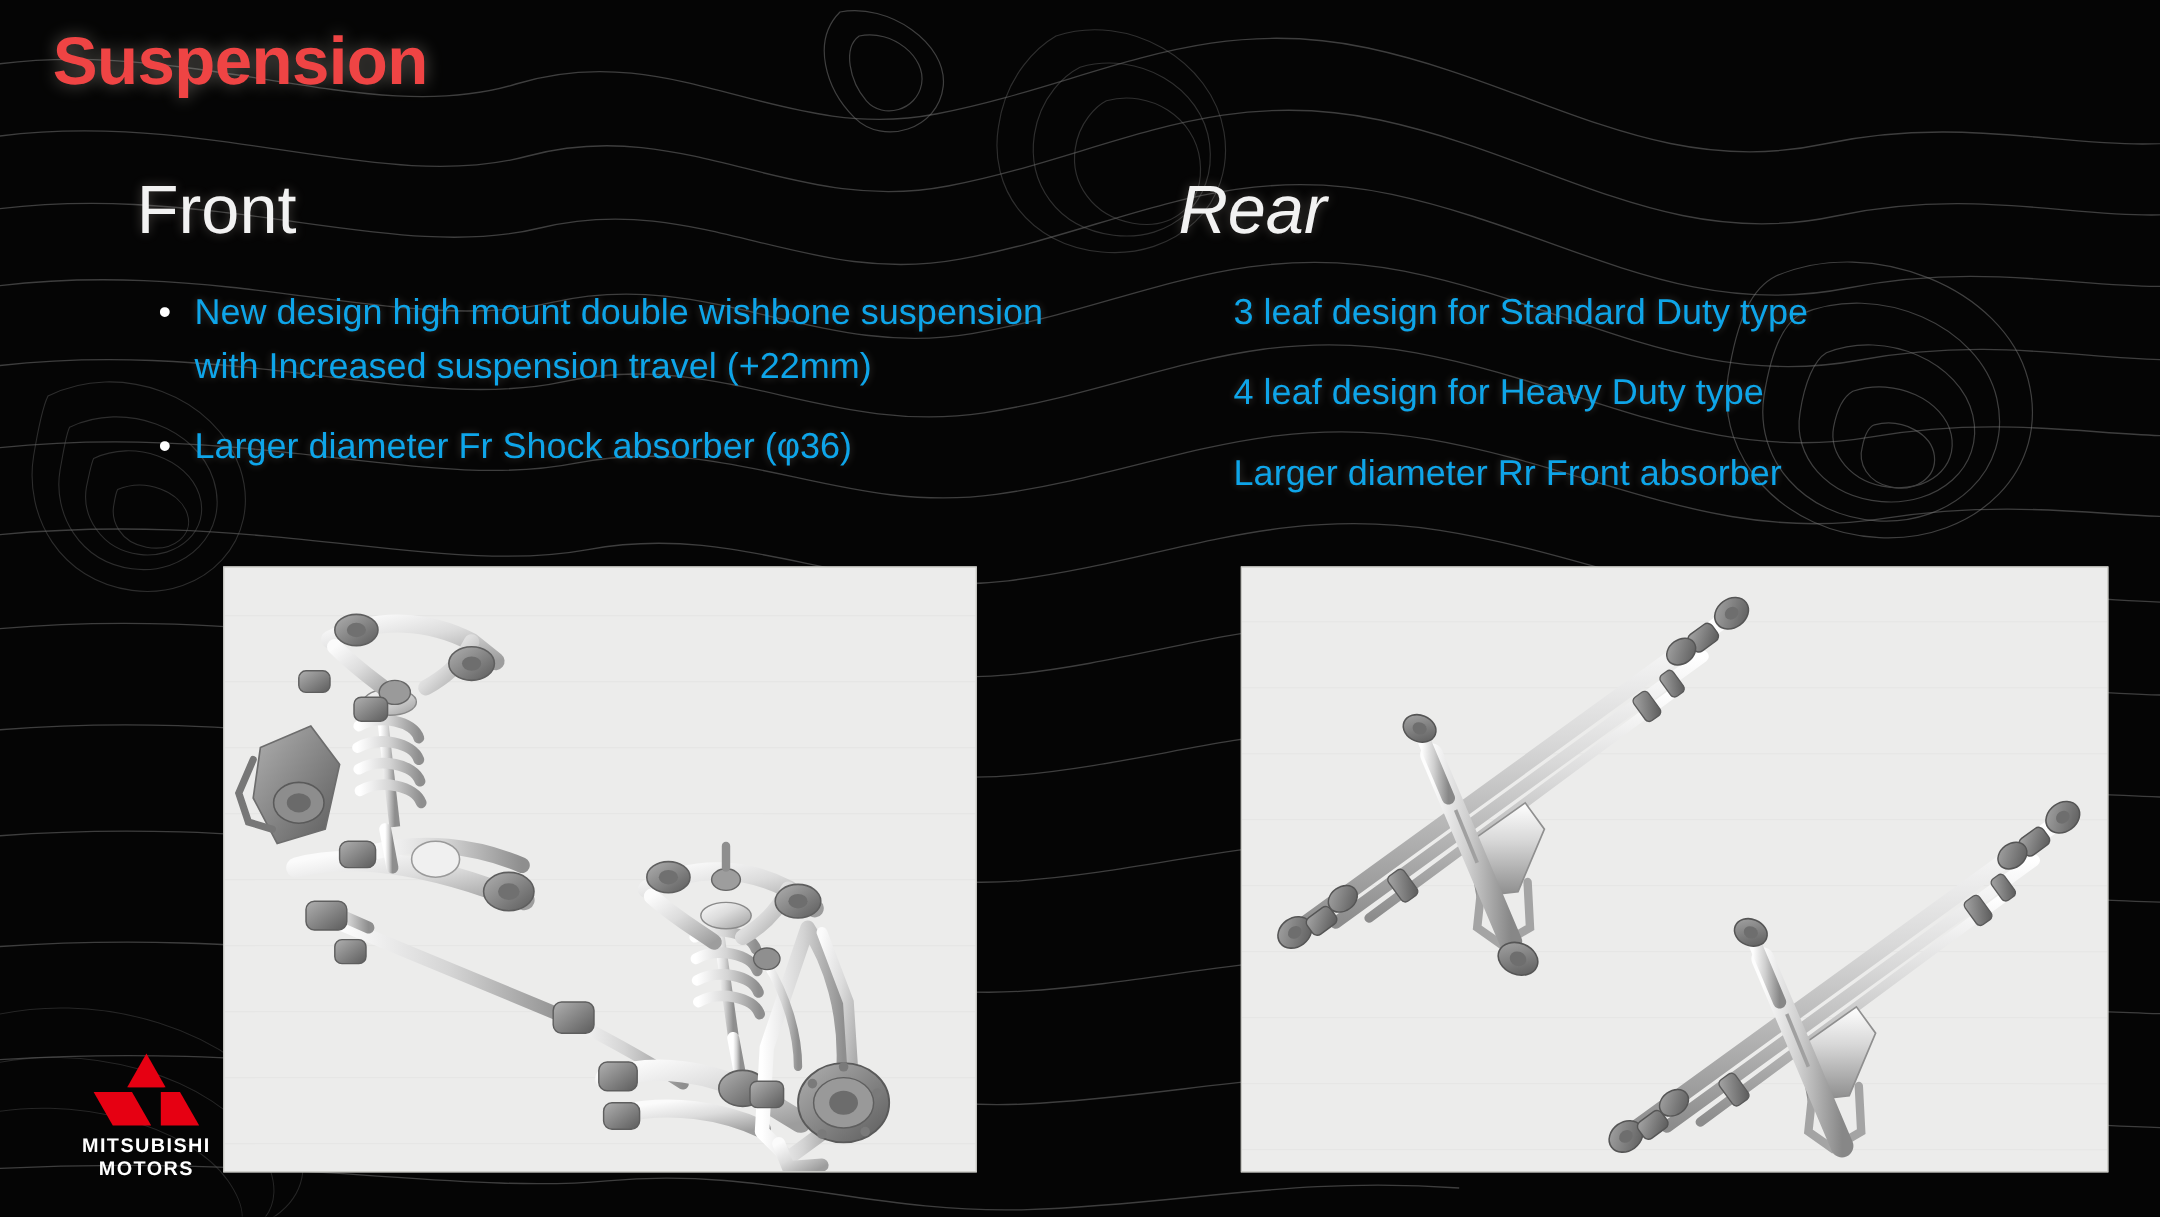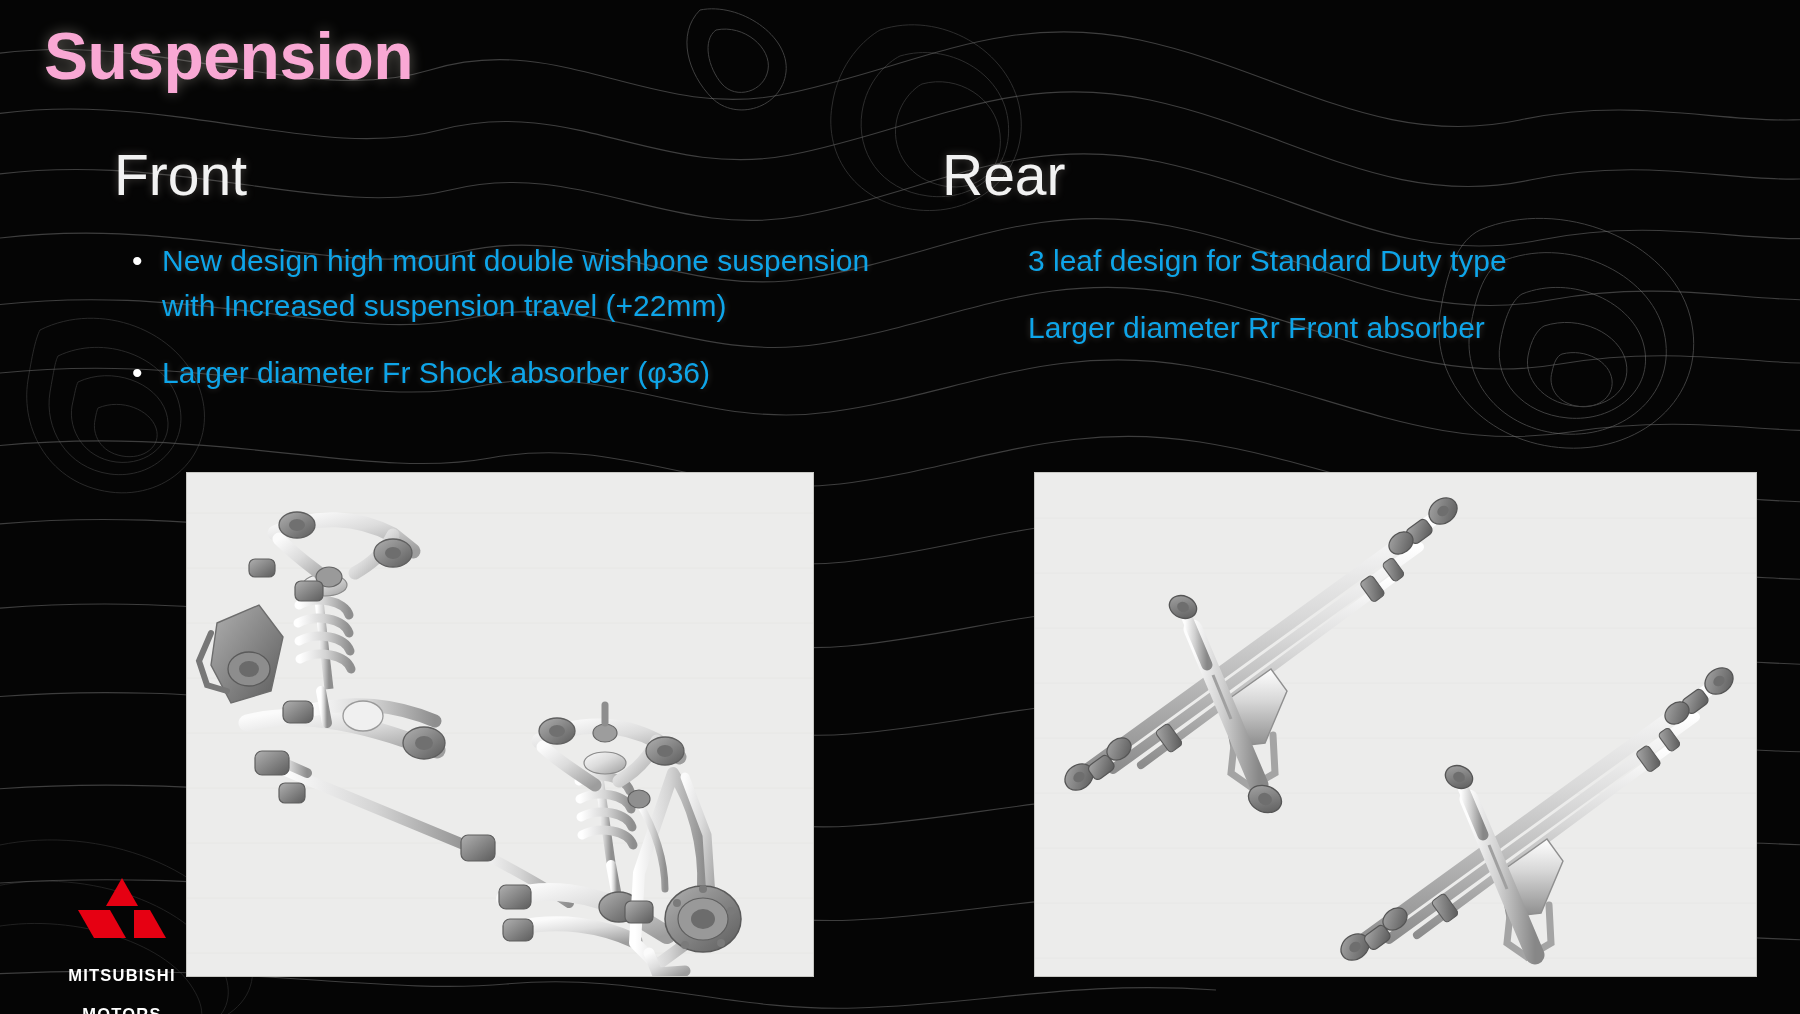--- a/index.html
+++ b/index.html
@@ -26,41 +26,41 @@
     pointer-events: none;
     z-index: 0;
   }
   .topo-bg svg { display: block; width: 100%; height: 100%; }
 
   
   .slide-title {
     position: absolute;
     left: 44px;
     top: 18px;
-    font-size: 66px;
+    font-size: 56px;
     font-weight: bold;
-    color: #f9a8d4;
+    color: #ef4444;
     letter-spacing: -0.5px;
     font-family: "Liberation Sans", sans-serif;
     z-index: 5;
     text-shadow: 0 0 14px rgba(255,245,230,0.35);
   }
 
   
   .col-heading {
     position: absolute;
     font-size: 57px;
     font-weight: normal;
     color: #f2f2f2;
     z-index: 5;
     letter-spacing: 0px;
     text-shadow: 0 0 10px rgba(255,245,230,0.25);
   }
   .heading-front { left: 114px; top: 142px; }
-  .heading-rear  { left: 942px; top: 142px; }
+  .heading-rear  { left: 982px; top: 142px; font-style: italic; }
 
   
   .bullets {
     position: absolute;
     z-index: 5;
     color: #f0f0f0;
     font-size: 30px;
     line-height: 45px;
   }
   .bullets-front { left: 132px; top: 238px; width: 760px; }
@@ -109,21 +109,21 @@
     z-index: 6;
     text-align: center;
   }
   .logo-mark { width: 92px; height: 70px; margin: 0 auto; display: block; }
   .logo-word {
     color: #ffffff;
     font-size: 16.5px;
     font-weight: bold;
     letter-spacing: 1.2px;
     line-height: 19px;
-    margin-top: 20px;
+    margin-top: 0;
     font-family: "Liberation Sans", sans-serif;
   }
 </style>
 </head>
 <body>
 
 <div class="slide">
 
   <div class="topo-bg">
     <svg viewBox="0 0 1800 1014" preserveAspectRatio="none" xmlns="http://www.w3.org/2000/svg">
@@ -301,20 +301,23 @@
       <path d="M452,330 C468,356 478,388 478,416" fill="none" stroke="url(#mtl2)" stroke-width="7" stroke-linecap="round"></path>
       <ellipse cx="452" cy="326" rx="11" ry="9" fill="#8f8f8f" stroke="#5f5f5f" stroke-width="1.1"></ellipse>
     </svg>
   </div>
 
   <div class="col-heading heading-rear">Rear</div>
 
   <div class="bullets bullets-rear">
     <div class="bullet-row">
       <span class="bullet-text">3 leaf design for Standard Duty type</span>
+    </div>
+    <div class="bullet-row">
+      <span class="bullet-text">4 leaf design for Heavy Duty type</span>
     </div>
     <div class="bullet-row">
       <span class="bullet-text">Larger diameter Rr Front absorber</span>
     </div>
   </div>
 
   <div class="figure figure-rear">
     <svg viewBox="0 0 721 503" xmlns="http://www.w3.org/2000/svg">
       <defs>
         <linearGradient id="lf" x1="0" y1="0" x2="0" y2="1">

